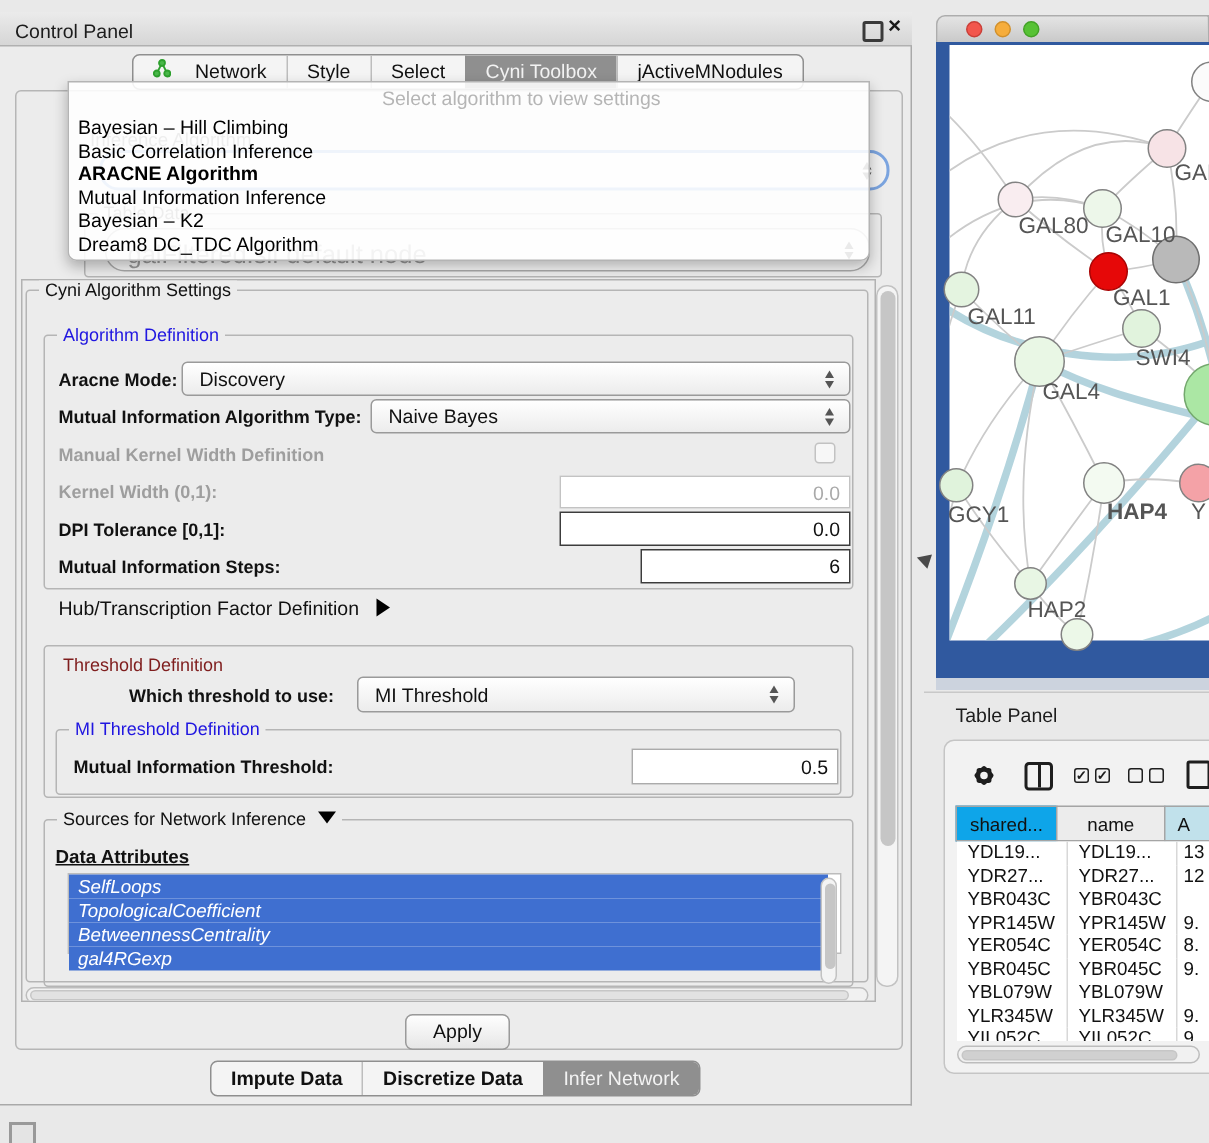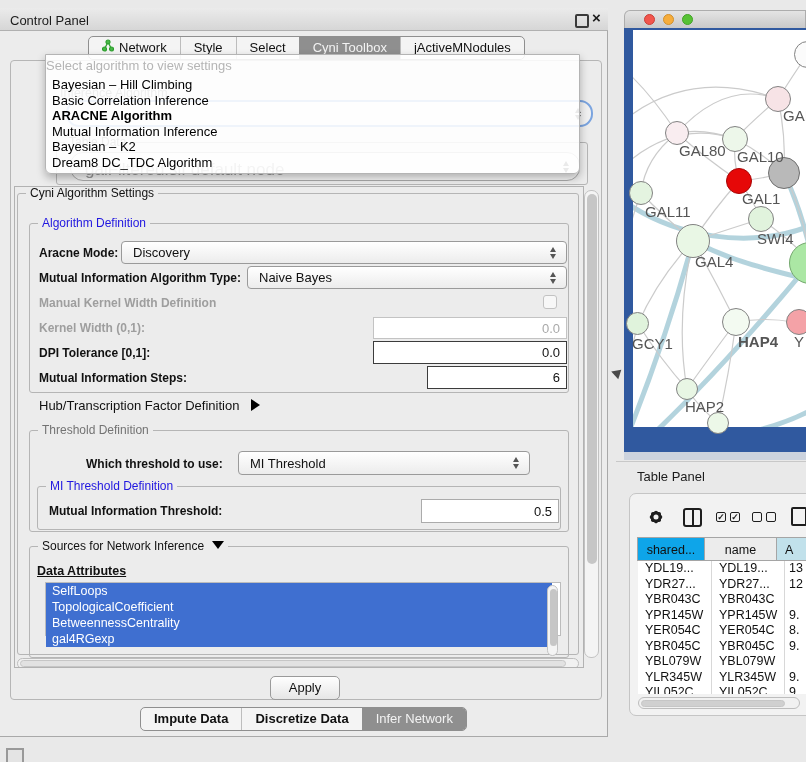--- a/index.html
+++ b/index.html
@@ -7,35 +7,35 @@
         font-family:"Liberation Sans",sans-serif;color:#111;}
   .a{position:absolute;}
   
   .cp-window{left:0;top:8px;width:608px;height:729px;background:#ececec;border:1px solid #a9a9a9;border-left:none;box-sizing:border-box;}
   .cp-titlebar{left:0;top:8px;width:608px;height:23px;background:linear-gradient(#ebebeb,#d6d6d6);border-bottom:1px solid #b0b0b0;box-sizing:border-box;}
   .cp-title{left:10px;top:13px;font-size:13px;color:#1c1c1c;}
   .float-icon{left:575px;top:14px;width:10px;height:10px;border:2px solid #3a3a3a;border-radius:2px;}
   .close-icon{left:592px;top:9px;font-size:15px;font-weight:900;color:#1a1a1a;}
   
   .tabbar{display:flex;border:1px solid #8f8f8f;border-radius:5px;overflow:hidden;background:#f4f4f4;height:22px;}
-  .tab{font-size:13px;line-height:22px;padding:0 13px;color:#111;border-left:1px solid #bdbdbd;white-space:nowrap;display:flex;align-items:center;gap:5px;}
+  .tab{font-size:13px;line-height:22px;padding:0 13px;color:#111;border-left:1px solid #bdbdbd;white-space:nowrap;display:flex;align-items:center;gap:16px;}
   .tab:first-child{border-left:none;}
   .tab.sel{background:#8f8f8f;color:#f3f3f3;border-left-color:#8f8f8f;}
   
   .content-panel{left:10px;top:60px;width:592px;height:640px;border:1px solid #b6b6b6;border-radius:4px;background:#ececec;box-sizing:border-box;}
   .ghost-label{font-size:12.5px;color:#6f6f6f;}
   .ghost-combo{border:2px solid #7ba4df;border-radius:13px;background:#f1f1f1;box-sizing:border-box;}
   .ghost-combo2{border:1px solid #ababab;border-radius:13px;background:#f6f6f6;box-sizing:border-box;}
   .gbox{border:1px solid #b5b5b5;border-radius:3px;box-sizing:border-box;}
   .gbox-label{position:absolute;top:-8px;left:8px;background:#ececec;padding:0 4px;font-size:12px;white-space:nowrap;}
-  .blue{color:#2016e0;} .green{color:#737373;}
+  .blue{color:#2016e0;} .green{color:#7f1d1d;margin-top:13px;}
   
   .popup{left:45px;top:54px;width:533px;height:118px;background:rgba(255,255,255,0.88);
          border:1px solid #b4b4b4;border-radius:0 0 6px 6px;box-shadow:0 4px 9px rgba(0,0,0,0.28);z-index:30;}
-  .popup-prompt{position:absolute;left:0;top:3px;width:100%;font-size:13px;color:#b5b5b5;}
+  .popup-prompt{position:absolute;left:0;top:3px;width:100%;text-align:center;font-size:13px;color:#b5b5b5;padding-left:35px;}
   .popup-item{position:absolute;left:6px;height:15.5px;line-height:15.5px;font-size:13px;color:#000;white-space:nowrap;}
   .popup-item.bold{font-weight:bold;}
   
   .settings-view{left:14px;top:186px;width:570px;height:482px;border:1px solid #b2b2b2;background:#ececec;box-sizing:border-box;overflow:hidden;}
   .slabel{position:absolute;font-size:12px;font-weight:bold;white-space:nowrap;}
   .slabel.dis{color:#9e9e9e;}
   .combo{position:absolute;border:1px solid #9a9a9a;border-radius:4px;background:linear-gradient(#ffffff,#ececec);
          font-size:13px;display:flex;align-items:center;padding-left:11px;box-sizing:border-box;}
   .spin{position:absolute;right:9px;top:50%;margin-top:-6px;width:7px;height:12px;}
   .spin:before,.spin:after{content:"";position:absolute;left:0;border-left:3.5px solid transparent;border-right:3.5px solid transparent;}
@@ -198,21 +198,21 @@
       <span>0.5</span>
     </div>
 
     <div class="gbox" style="position:absolute;left:14px;top:359px;width:540px;height:112px;">
       <span class="gbox-label">
         <span>Sources for Network Inference</span>
         <span class="tri-d" style="margin-left:5px;"></span>
       </span>
     </div>
     <div class="slabel" style="left:22px;top:377px;font-size:12.5px;text-decoration:underline;">Data Attributes</div>
-    <div class="attr-list" style="left:30px;top:395px;width:516px;height:54px;">
+    <div class="attr-list" style="left:30px;top:395px;width:516px;height:54px;font-style:italic;">
       <div class="attr-item" style="width:500px;">SelfLoops</div>
       <div class="attr-item" style="width:500px;">TopologicalCoefficient</div>
       <div class="attr-item" style="width:500px;">BetweennessCentrality</div>
       <div class="attr-item" style="width:500px;">gal4RGexp</div>
       <div class="vscroll" style="position:absolute;right:2px;top:2px;width:11px;height:71px;">
         <div class="vthumb" style="left:1.5px;top:3px;width:7px;height:57px;"></div>
       </div>
     </div>
     <div class="hscroll a" style="left:2px;top:471px;width:562px;height:11px;">
       <div class="hthumb" style="left:2px;top:1px;width:546px;height:7px;"></div>

